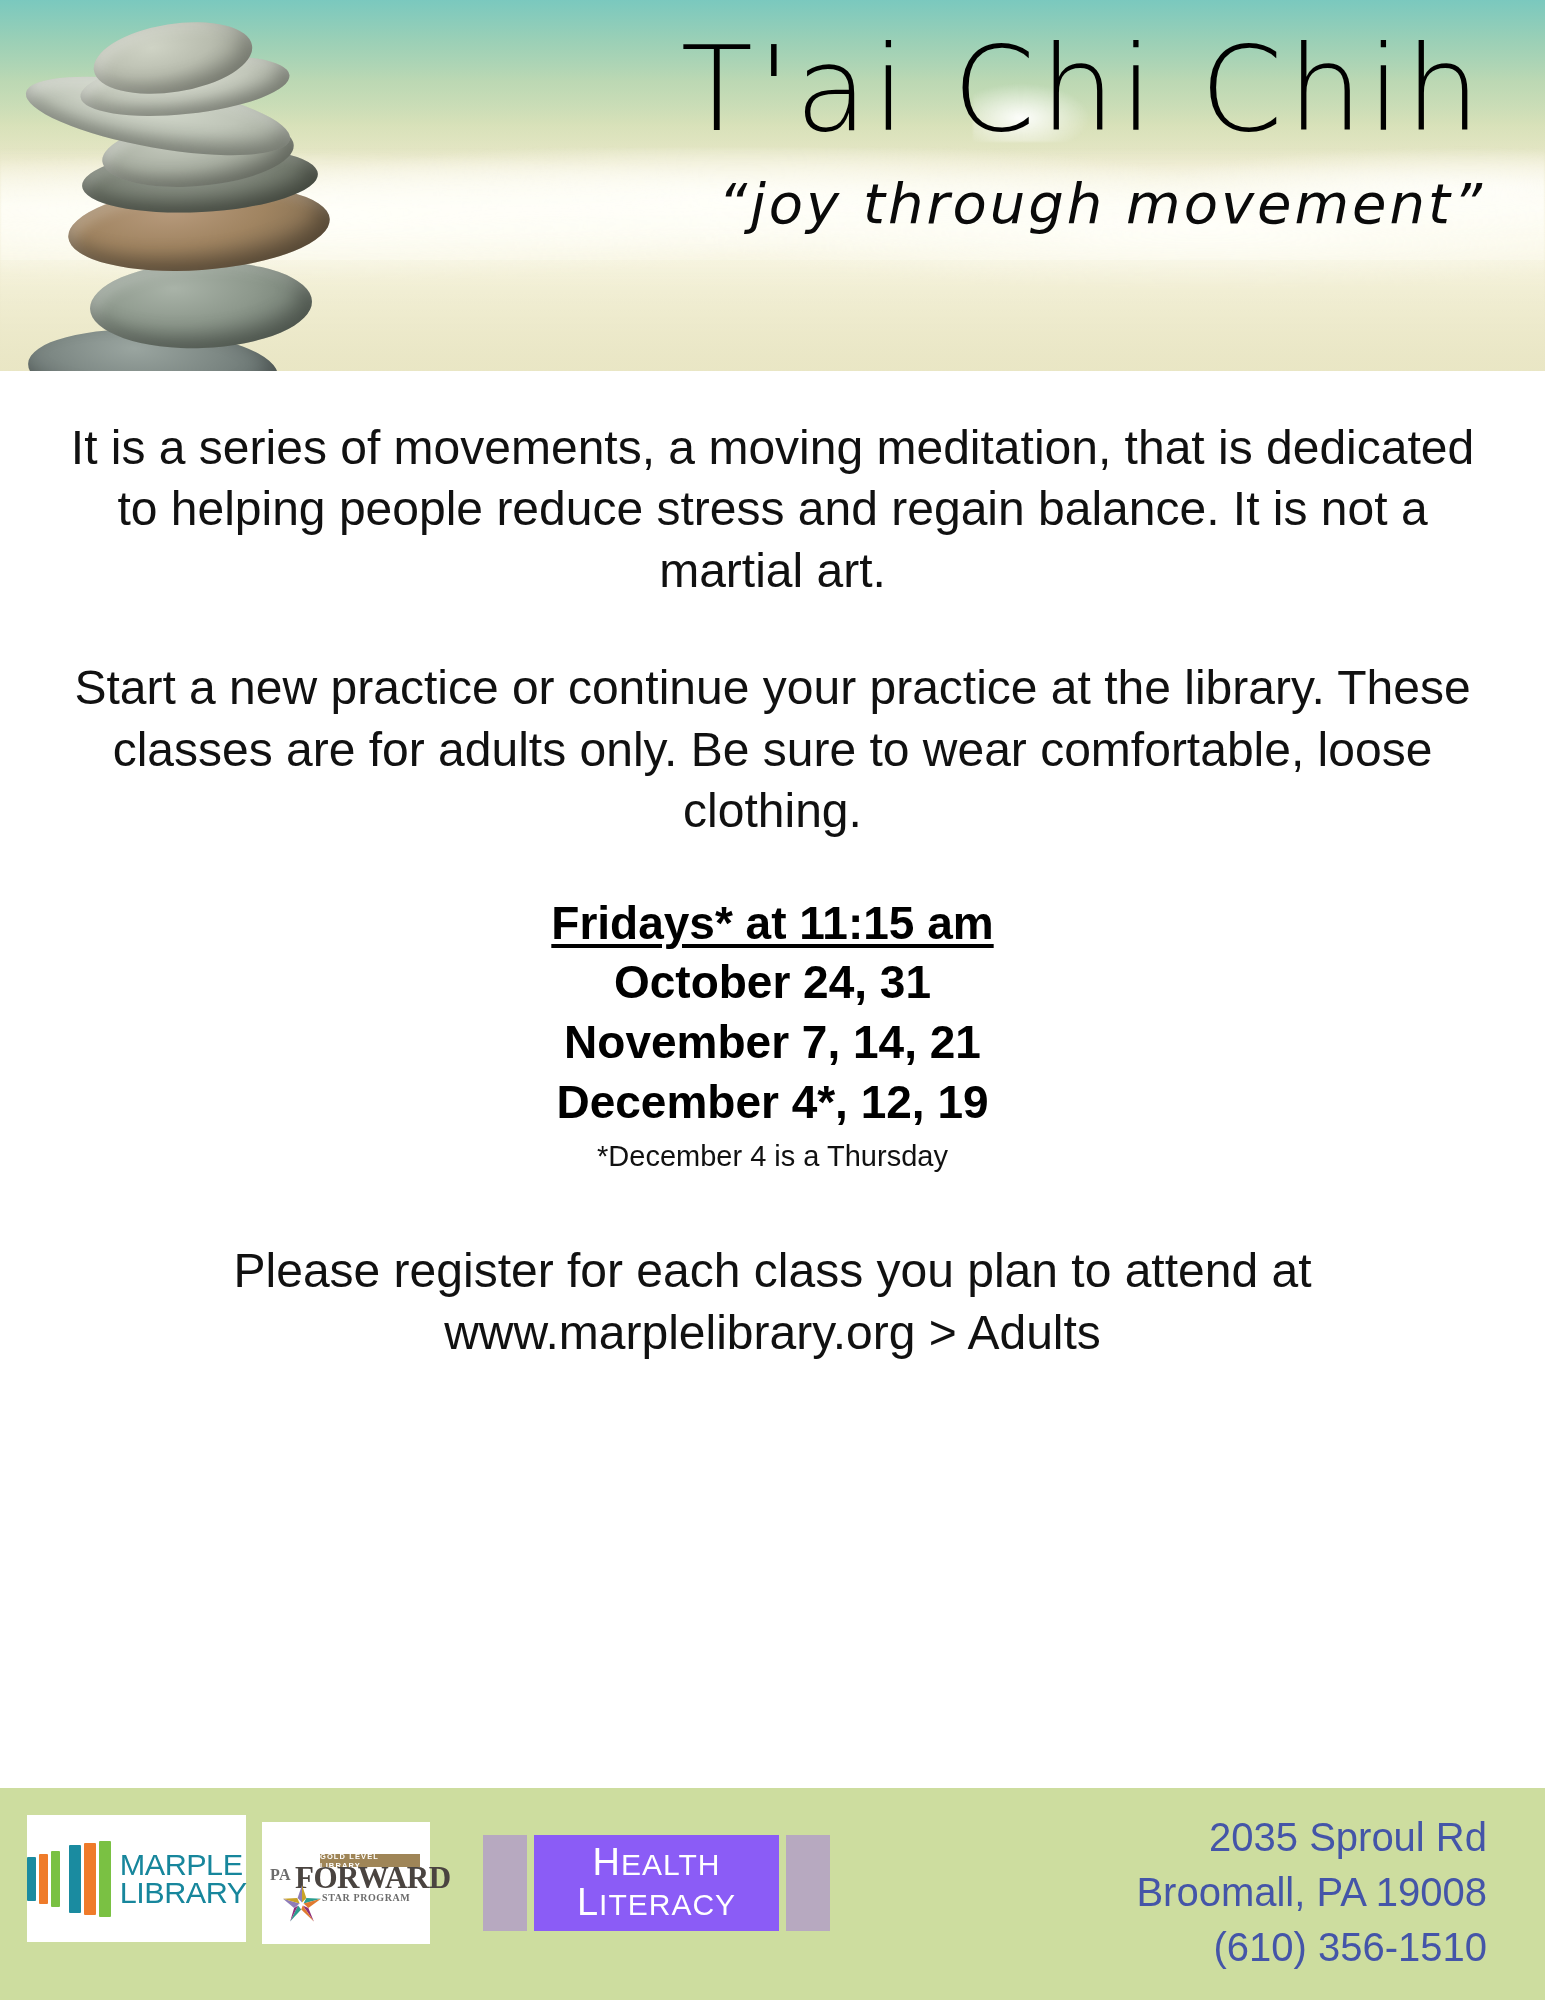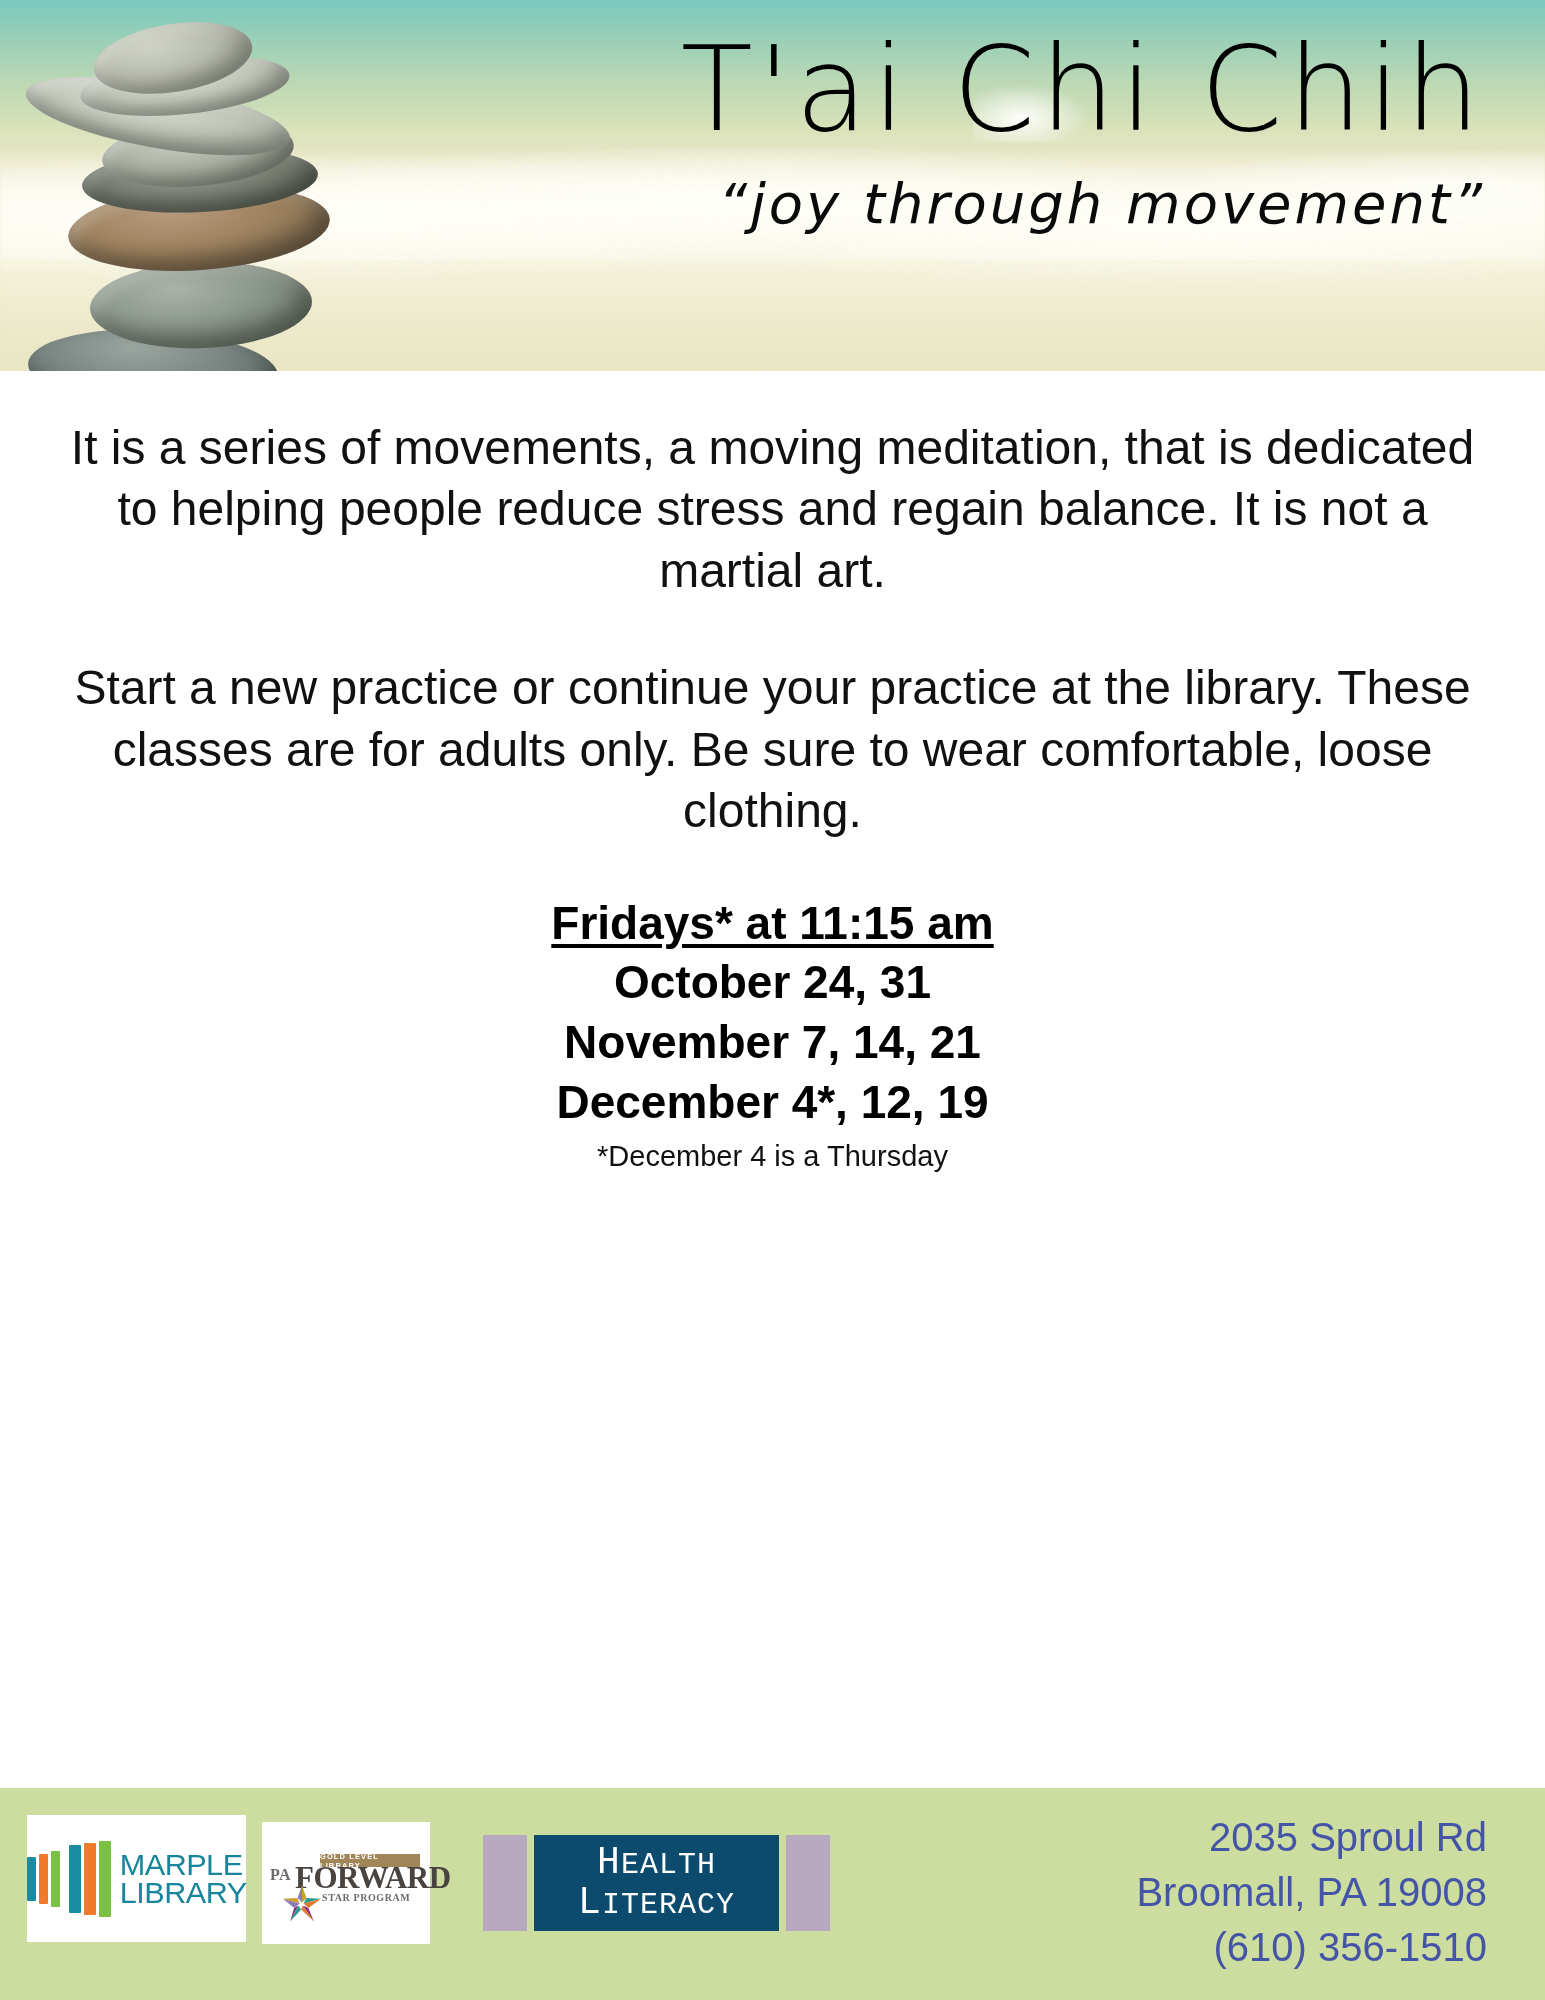--- a/index.html
+++ b/index.html
@@ -241,23 +241,23 @@
     font-size:10px;color:#6b6b6b;letter-spacing:0.6px;
   }
 
   .logo-health{
     position:absolute;left:483px;top:47px;
     width:347px;height:96px;display:flex;align-items:stretch;
   }
   .hl-side{width:44px;background:#b7a9c0;}
   .hl-gap{width:7px;background:#cddd9f;}
   .hl-mid{
-    flex:1;background:#0c4a6e;
+    flex:1;background:#8b5cf6;
     display:flex;flex-direction:column;align-items:center;justify-content:center;
-    font-family:Liberation Mono, monospace;
+    font-family:Liberation Sans, sans-serif;
     color:#fff;line-height:1.04;
   }
   .hl-mid span{font-size:30px;letter-spacing:1px;}
   .hl-mid span i{font-style:normal;font-size:38px;}
 
   .footer-address{
     position:absolute;right:58px;top:22px;width:470px;
     text-align:right;
     font-family:"Liberation Sans", sans-serif;
     font-size:40px;line-height:1.38;
@@ -298,20 +298,24 @@
   <div class="para para-2">Start a new practice or continue your practice at the library.  These classes are for adults only. Be sure to wear comfortable, loose clothing.</div>
 
   <div class="sched">
     <div class="sched-line sched-head">Fridays* at 11:15 am</div>
     <div class="sched-line">October 24, 31</div>
     <div class="sched-line">November 7, 14, 21</div>
     <div class="sched-line">December 4*, 12, 19</div>
     <div class="sched-note">*December 4 is a Thursday</div>
   </div>
 
+  <div class="register">
+    <div>Please register for each class you plan to attend at</div>
+    <div>www.marplelibrary.org &gt; Adults</div>
+  </div>
 </div>
 
 <div class="footer">
 
   <div class="logo-marple">
     <div class="marple-inner">
       <div class="bars">
         <span class="bar" style="width:9px;height:44px;background:#1a8ba0;"></span>
         <span class="bar" style="width:9px;height:50px;background:#ef7b2a;"></span>
         <span class="bar" style="width:9px;height:56px;background:#7ac143;"></span>

